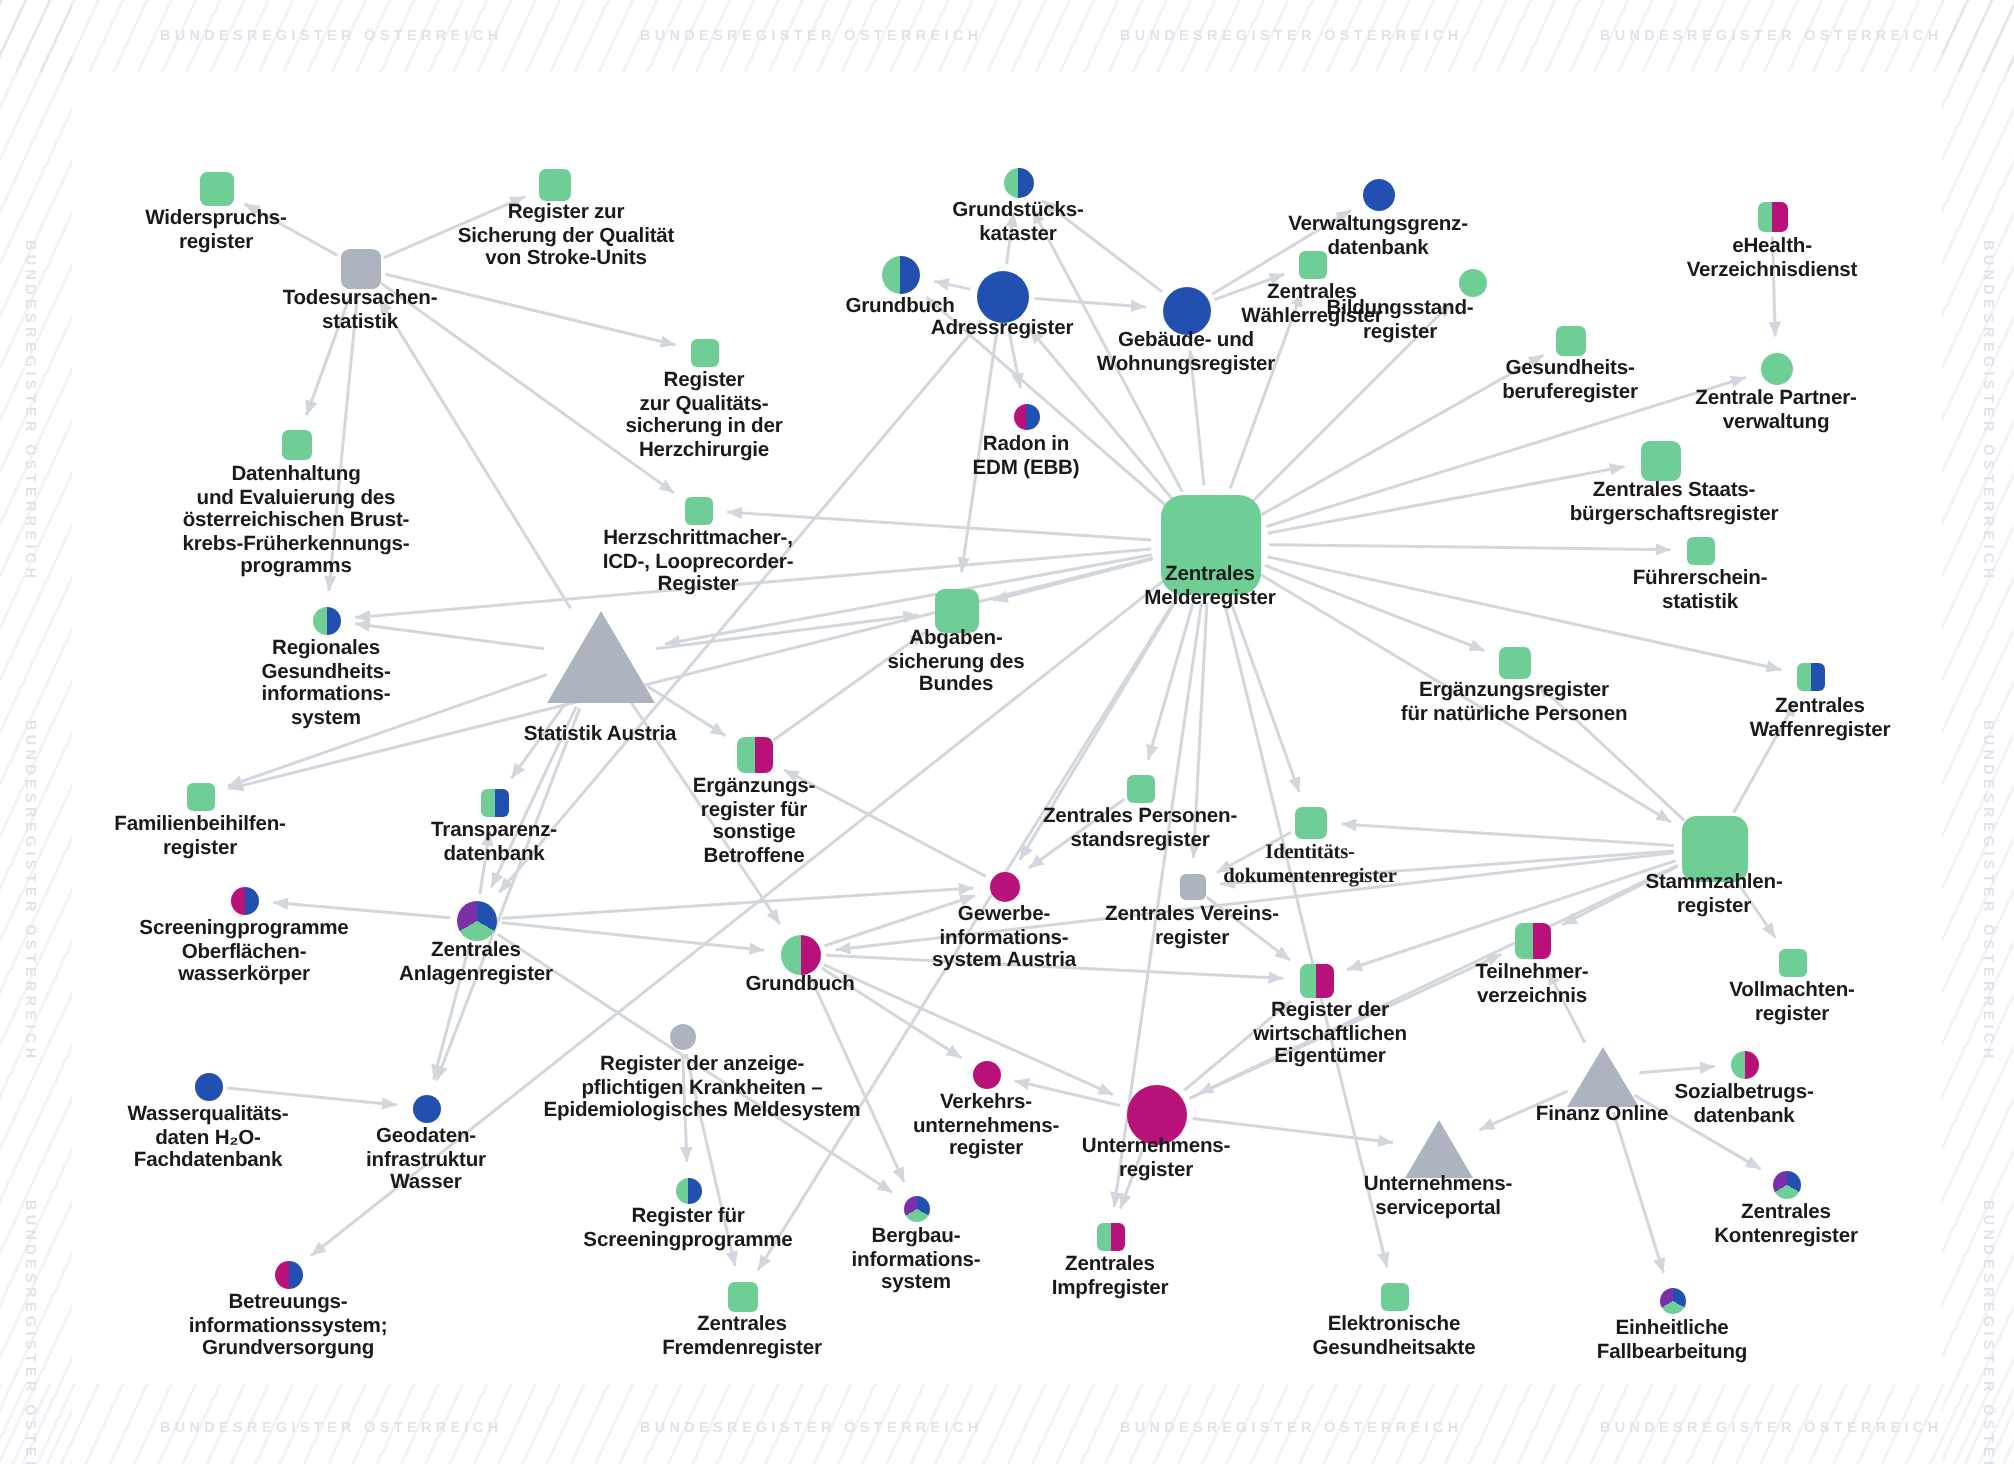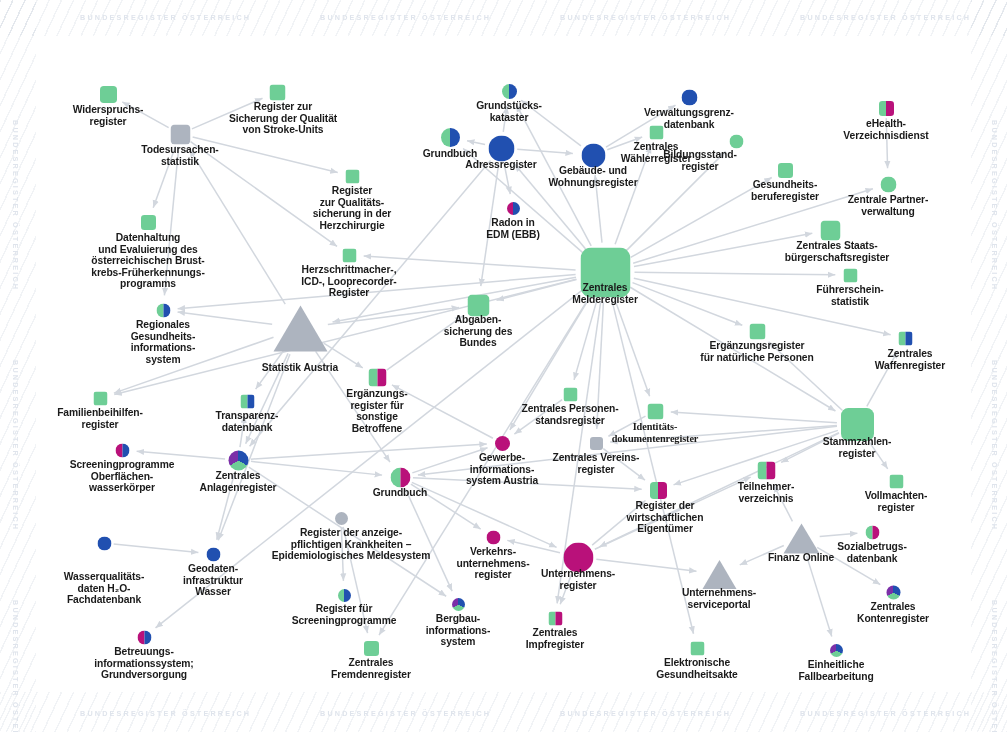--- a/index.html
+++ b/index.html
@@ -436,21 +436,21 @@
         </div>
       </div>
       <div class="lbl" style="left: 351px; top: 527px; transform: translateX(-50%); position: absolute; color: rgb(26, 26, 26);">Register der anzeige-
 pflichtigen Krankheiten –
 Epidemiologisches Meldesystem</div>
       <div class="node" style="left: 104px; top: 543px; width: 1px; height: 1px;">
         <div class="glyph" style="width: 14px; height: 14px; border-radius: 50%; overflow: hidden; display: flex;">
           <div style="flex: 1 1 0%; background: rgb(33, 80, 176);"></div>
         </div>
       </div>
-      <div class="lbl" style="left: 104px; top: 552px; transform: translateX(-50%); position: absolute; color: rgb(26, 26, 26); margin-top: 19px;">Wasserqualitäts-
+      <div class="lbl" style="left: 104px; top: 552px; transform: translateX(-50%); position: absolute; color: rgb(26, 26, 26);">Wasserqualitäts-
 daten H₂O-
 Fachdatenbank</div>
       <div class="node" style="left: 213px; top: 554px; width: 1px; height: 1px;">
         <div class="glyph" style="width: 14px; height: 14px; border-radius: 50%; overflow: hidden; display: flex;">
           <div style="flex: 1 1 0%; background: rgb(33, 80, 176);"></div>
         </div>
       </div>
       <div class="lbl" style="left: 213px; top: 563px; transform: translateX(-50%); position: absolute; color: rgb(26, 26, 26);">Geodaten-
 infrastruktur
 Wasser</div>

